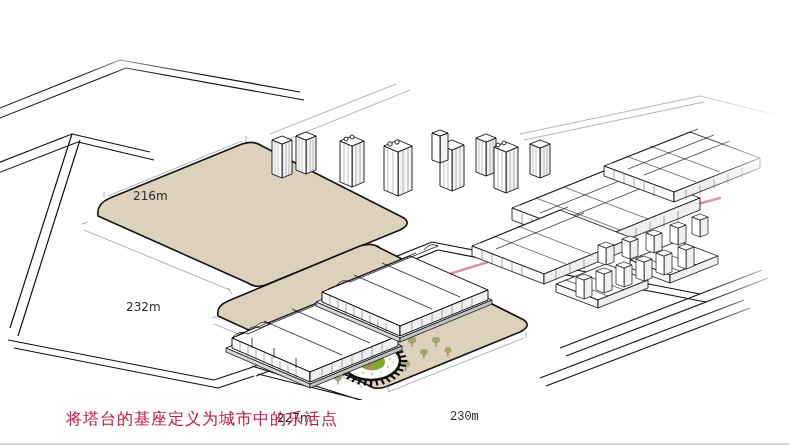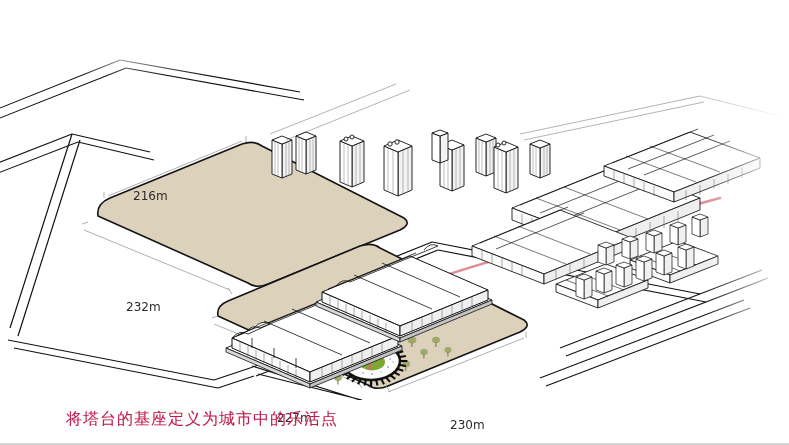--- a/index.html
+++ b/index.html
@@ -51,21 +51,21 @@
     position: absolute;
     font-size: 12px;
     color: #2b2b2b;
     white-space: nowrap;
     font-family: "DejaVu Sans", "Liberation Sans", sans-serif;
     letter-spacing: 0px;
   }
   .dim-216 { left: 133px; top: 141px; }
   .dim-232 { left: 126px; top: 252px; }
   .dim-175 { left: 277px; top: 363px; }
-  .dim-230 { left: 450px; top: 370px; }
+  .dim-230 { left: 450px; top: 362px; font-family: Liberation Mono, monospace; }
 
   
   .caption-bar {
     position: absolute;
     left: 0;
     top: 404px;
     width: 789px;
     height: 30px;
     display: flex;
     align-items: center;

